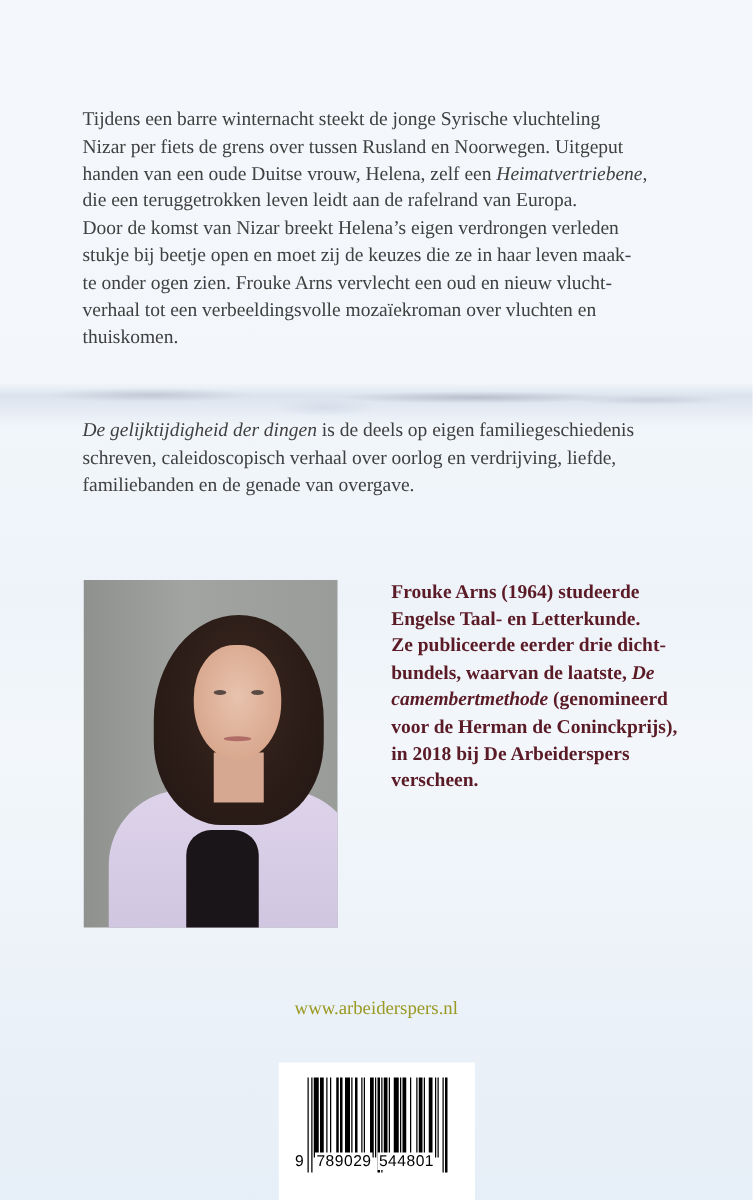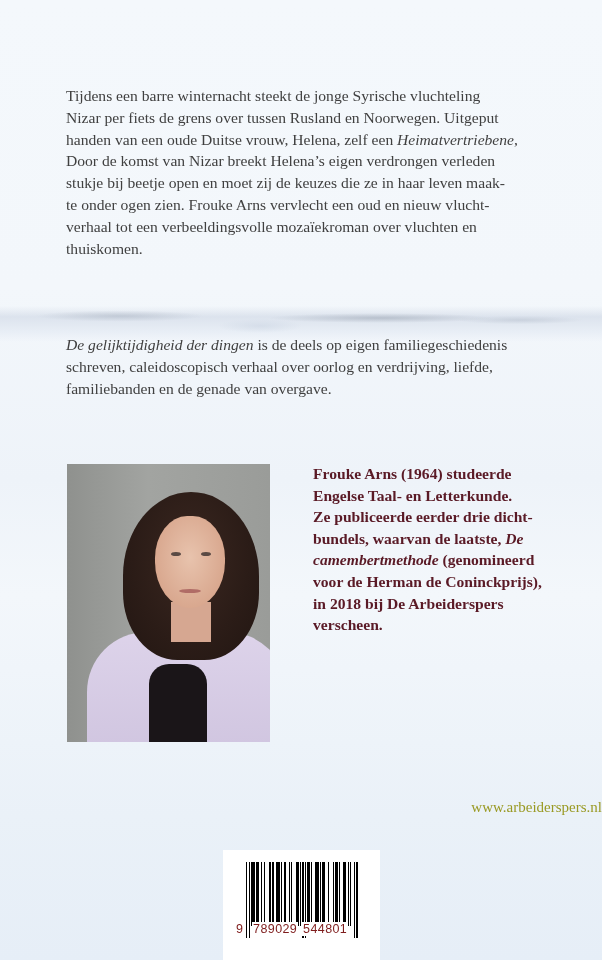--- a/index.html
+++ b/index.html
@@ -59,49 +59,50 @@
     }
     .bio {
       position: absolute; left: 313px; top: 463px; width: 280px;
       font-size: 15.6px; line-height: 21.6px; color: #5a1a26;
     }
     .bio p { margin: 0; font-weight: bold; }
     .links {
       position: absolute; left: 0; top: 796px; width: 602px; text-align: center;
       font-size: 15px; line-height: 22px; color: #9a9a24;
     }
-    .links a { color: inherit; text-decoration: none; display: block; text-align: right; }
+    .links a { color: inherit; text-decoration: none; display: block; }
     .barcode-box {
       position: absolute; left: 223px; top: 850px; width: 157px; height: 110px;
       background: #ffffff;
     }
     .barcode {
       position: absolute; left: 23px; top: 12px; width: 113px; height: 76px;
       display: flex; align-items: flex-start;
     }
     .barcode .bar { height: 64px; background: #000; }
     .barcode .bar.guard { height: 76px; }
     .barcode .gap { height: 64px; }
     .barcode-digits {
       position: absolute; left: 12px; top: 72px; width: 140px;
       font-family: "Liberation Sans", "DejaVu Sans", sans-serif;
-      font-size: 12.5px; line-height: 14px; color: #7f1d1d; letter-spacing: 0.4px;
+      font-size: 12.5px; line-height: 14px; color: #000000; letter-spacing: 0.4px;
       background: transparent;
     }
     .barcode-digits span { background: #fff; padding: 0 1px; }
   </style>
 </head>
 <body>
 
 <div class="ice-band"></div>
 
 <div class="text-block blurb-1">
   <p>Tijdens een barre winternacht steekt de jonge Syrische vluchteling</p>
   <p>Nizar per fiets de grens over tussen Rusland en Noorwegen. Uitgeput</p>
   <p><span>handen van een oude Duitse vrouw, Helena, zelf een </span><em>Heimatvertriebene</em><span>,</span></p>
+  <p>die een teruggetrokken leven leidt aan de rafelrand van Europa.</p>
   <p>Door de komst van Nizar breekt Helena’s eigen verdrongen verleden</p>
   <p>stukje bij beetje open en moet zij de keuzes die ze in haar leven maak-</p>
   <p>te onder ogen zien. Frouke Arns vervlecht een oud en nieuw vlucht-</p>
   <p>verhaal tot een verbeeldingsvolle mozaïekroman over vluchten en</p>
   <p>thuiskomen.</p>
 </div>
 
 <div class="text-block blurb-2">
   <p><em>De gelijktijdigheid der dingen</em><span> is de deels op eigen familiegeschiedenis</span></p>
   <p>schreven, caleidoscopisch verhaal over oorlog en verdrijving, liefde,</p>

